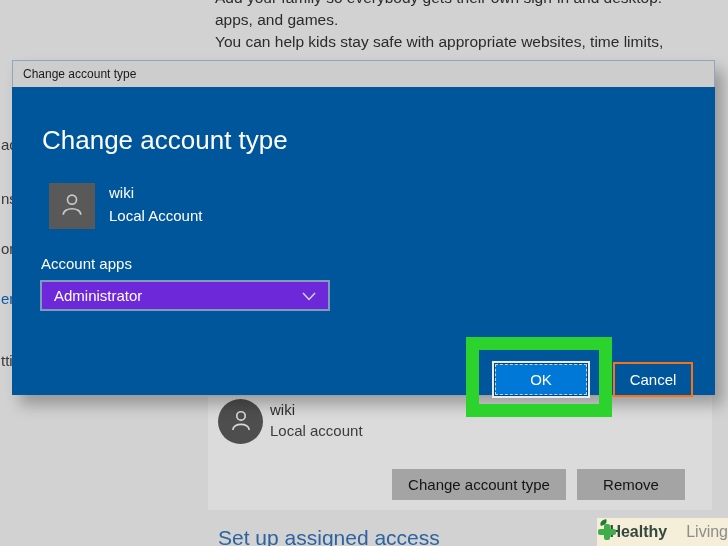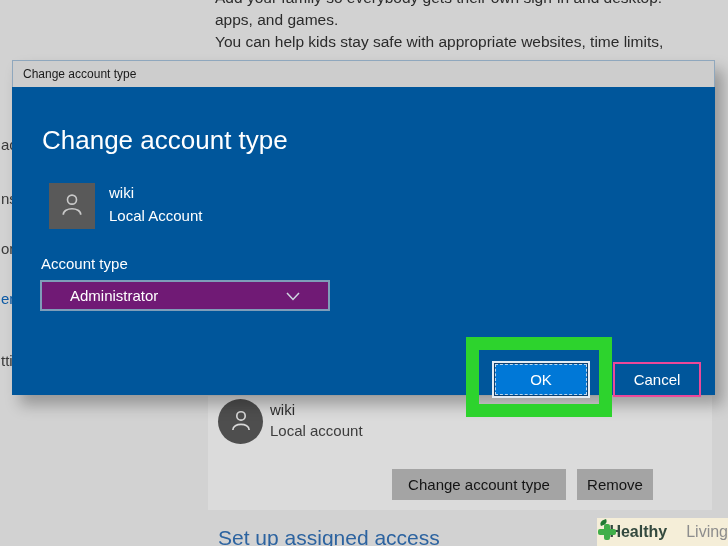--- a/index.html
+++ b/index.html
@@ -30,21 +30,21 @@
   }
   .bg-user-name { position: absolute; left: 62px; top: 5px; font-size: 15px; color: #2e2e2e; }
   .bg-user-type { position: absolute; left: 62px; top: 26px; font-size: 15px; color: #3c3c3c; }
   .gray-btn {
     position: absolute; top: 73px; height: 31px; background: #a4a4a4;
     border: none; font-family: "Liberation Sans", sans-serif;
     font-size: 15px; color: #141414; text-align: center; line-height: 31px;
     cursor: pointer;
   }
   .btn-change { left: 184px; width: 174px; }
-  .btn-remove { left: 369px; width: 76px; }
+  .btn-remove { left: 369px; width: 108px; }
   .assigned-link {
     position: absolute; left: 218px; top: 526px; font-size: 21px;
     color: #2c63a0; text-decoration: none; cursor: pointer;
   }
   
   .watermark {
     position: absolute; left: 597px; top: 518px; width: 131px; height: 28px;
     background: #f5eed8; display: flex; align-items: center; padding-left: 0;
   }
   .hl-icon { position: relative; width: 20px; height: 20px; margin-right: 2px; }
@@ -70,43 +70,43 @@
   }
   .dlg-avatar {
     position: absolute; left: 37px; top: 96px; width: 46px; height: 46px;
     background: #595959; display: flex; align-items: center; justify-content: center;
   }
   .dlg-user-name { position: absolute; left: 97px; top: 97px; font-size: 15px; color: #ffffff; }
   .dlg-user-type { position: absolute; left: 97px; top: 120px; font-size: 15px; color: #ffffff; }
   .dlg-combo-label { position: absolute; left: 29px; top: 168px; font-size: 15px; color: #ffffff; }
   .combobox {
     position: absolute; left: 28px; top: 193px; width: 290px; height: 31px;
-    background: #701a75; border: 2px solid #7e9db9;
+    background: #6d28d9; border: 2px solid #7e9db9;
     display: flex; align-items: center; justify-content: space-between;
-    padding: 0 28px; cursor: pointer;
+    padding: 0 12px; cursor: pointer;
   }
   .combobox .value { font-size: 15px; color: #ffffff; }
   
   .green-box {
     position: absolute; left: 454px; top: 250px; width: 146px; height: 80px;
     border: 13px solid #2dd32d; z-index: 5;
   }
   .btn-ok {
     position: absolute; left: 480px; top: 274px; width: 98px; height: 37px;
     border: 2px solid #e4ecf4; background: #0f3f6d; z-index: 6; cursor: pointer;
     padding: 1px;
   }
   .btn-ok-inner {
     width: 100%; height: 100%; border: 1px dashed #bcd6ee; background: #0078d7;
     display: flex; align-items: center; justify-content: center;
     font-size: 15px; color: #ffffff;
   }
   .btn-cancel {
-    position: absolute; left: 601px; top: 275px; width: 88px; height: 35px;
-    border: 2px solid #ec4899; background: transparent; cursor: pointer;
+    position: absolute; left: 601px; top: 275px; width: 80px; height: 35px;
+    border: 2px solid #f97316; background: transparent; cursor: pointer;
     display: flex; align-items: center; justify-content: center;
     font-size: 15px; color: #ffffff; font-family: "Liberation Sans", sans-serif;
   }
 </style>
 </head>
 <body>
 
 <div id="screen">
 
   <div class="intro-text">
@@ -158,21 +158,21 @@
         <span>
           <svg width="30" height="30" viewBox="0 0 24 24" fill="none" stroke="#c9c9c9" stroke-width="1.3">
             <circle cx="12" cy="8.5" r="3.6"></circle>
             <path d="M5 20.5 C5 14.2 19 14.2 19 20.5"></path>
           </svg>
         </span>
       </div>
       <div class="dlg-user-name">wiki</div>
       <div class="dlg-user-type">Local Account</div>
 
-      <div class="dlg-combo-label">Account type</div>
+      <div class="dlg-combo-label">Account apps</div>
       <div class="combobox">
         <span class="value">Administrator</span>
         <span>
           <svg width="14" height="9" viewBox="0 0 14 9" fill="none" stroke="#cfd8e0" stroke-width="1.5">
             <path d="M1 1 L7 7.5 L13 1"></path>
           </svg>
         </span>
       </div>
 
       <div class="green-box"></div>

